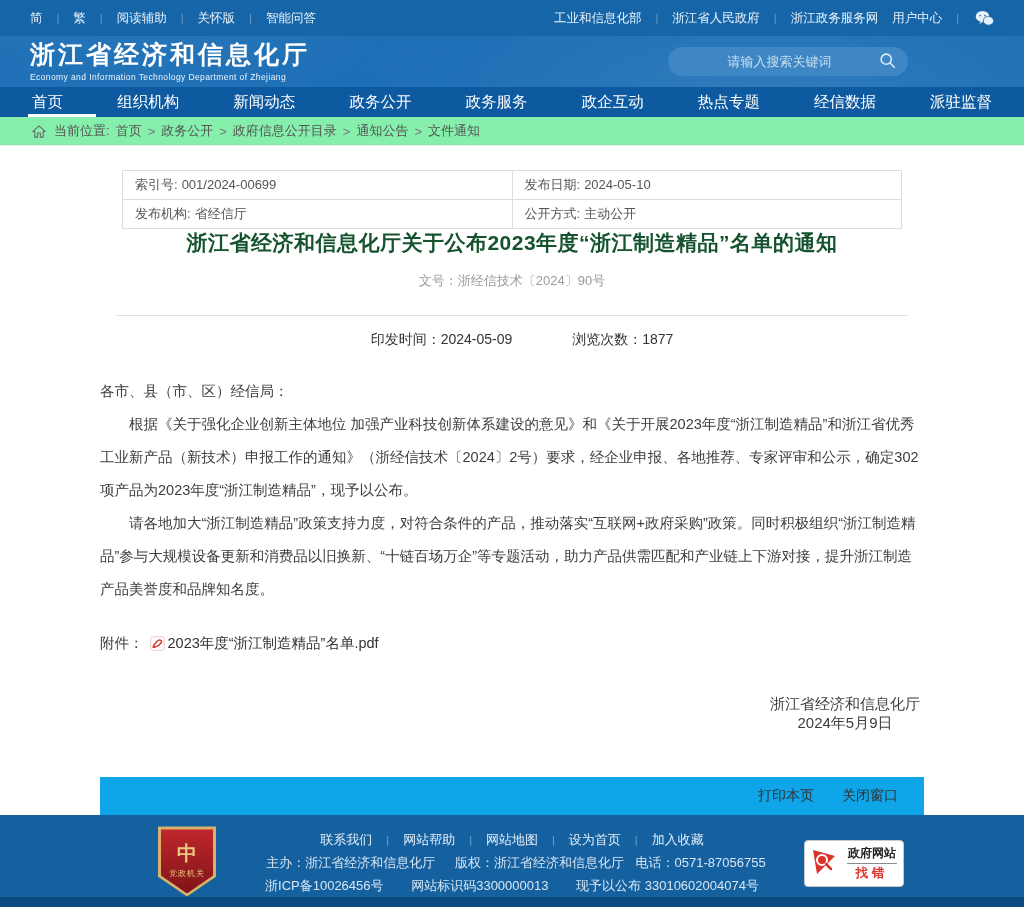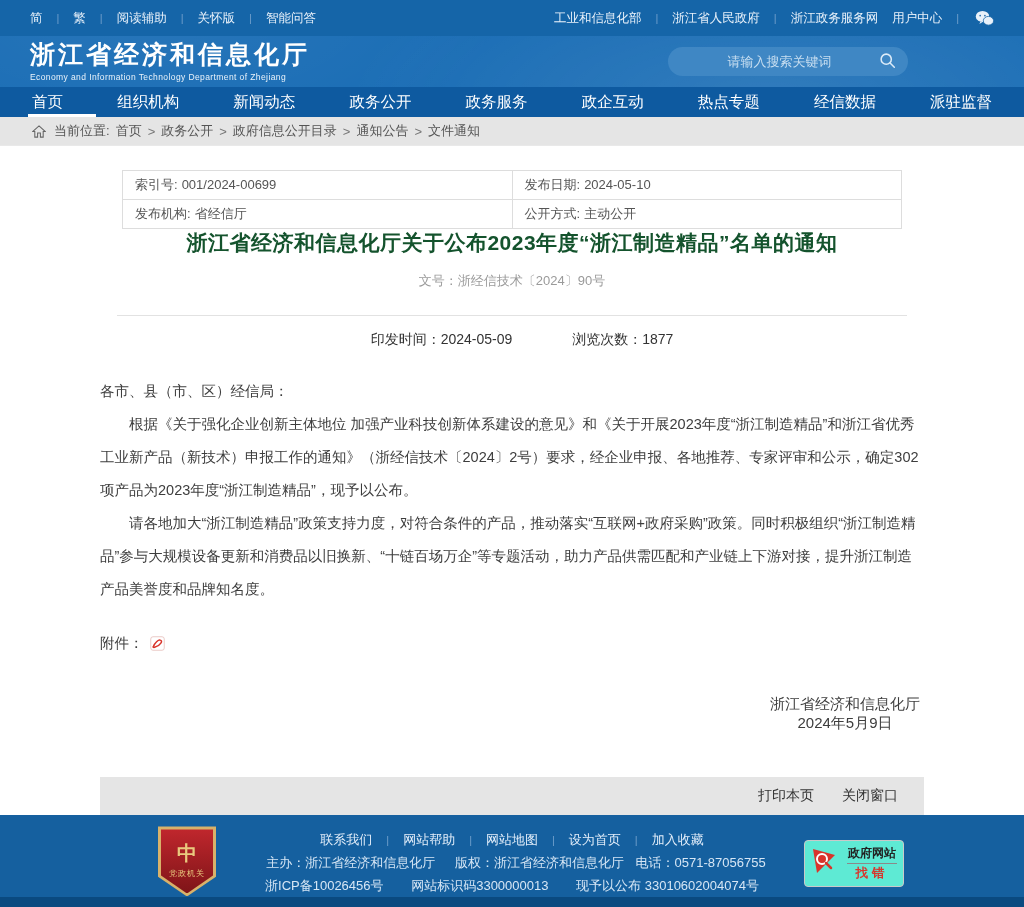--- a/index.html
+++ b/index.html
@@ -41,21 +41,21 @@
   .search-box input::placeholder { color:#c9dff1; }
   .search-btn { background:none; border:none; cursor:pointer; display:flex; padding:0; }
 
   
   .nav { background:#0e5aa0; height:38px; display:flex; align-items:stretch; padding:0 30px; justify-content:space-between; }
   .nav-item { color:#fff; font-size:15.5px; display:flex; align-items:center; position:relative; cursor:pointer; padding:0 2px; white-space:nowrap; }
   .nav-item.active::after { content:""; position:absolute; left:-2px; bottom:0; width:68px; height:3px; background:#fff; }
 
   
   .breadcrumb {
-    height:34px; background:#e5e5e5; border-bottom:1px solid #e9e9e9;
+    height:34px; background:#86efac; border-bottom:1px solid #e9e9e9;
     display:flex; align-items:center; padding:4px 32px; font-size:13px; color:#555; gap:6px;
   }
   .crumb { cursor:pointer; }
   .crumb-sep { color:#777; }
   .home-icon { display:inline-flex; margin-right:2px; }
 
   
   .main { flex:1; background:#fff; }
   .content { width:824px; margin:0 auto; padding-top:24px; }
   table.doc-info { width:780px; margin:0 auto; border-collapse:collapse; font-size:13px; color:#555; }
@@ -73,21 +73,21 @@
 
   .attachment { margin-top:28px; font-size:14.5px; color:#3d3d3d; display:flex; align-items:center; }
   .pdf-icon { display:inline-flex; margin:0 3px 0 6px; }
   .attachment-link { cursor:pointer; color:#333; }
 
   .signature-block { margin-top:42px; text-align:right; padding-right:4px; }
   .signature-inner { display:inline-block; text-align:center; font-size:15px; color:#3d3d3d; }
   .signature-date { }
 
   .print-bar {
-    margin-top:44px; height:38px; background:#e5e5e5;
+    margin-top:44px; height:38px; background:#0ea5e9;
     display:flex; align-items:center; justify-content:flex-end; gap:28px;
     padding-right:26px; font-size:14px; color:#333;
   }
   .print-bar span { cursor:pointer; }
 
   
   .footer { background:#15609f; height:89px; position:relative; color:#d6e6f5; font-size:13px; }
   .footer-center { padding-top:14px; text-align:center; line-height:22px; }
   .f-links { display:inline-flex; gap:14px; align-items:center; color:#e3eefa; }
   .f-link { cursor:pointer; }
@@ -100,22 +100,22 @@
     clip-path:polygon(0 0,100% 0,100% 72%,50% 100%,0 72%);
     background:#d8b26a; display:flex; align-items:center; justify-content:center; }
   .emblem-inner { width:52px; height:64px;
     clip-path:polygon(0 0,100% 0,100% 72%,50% 100%,0 72%);
     background:linear-gradient(#c0272d,#7e1418);
     display:flex; flex-direction:column; align-items:center; justify-content:center; }
   .emblem-mark { color:#e9c97e; font-size:20px; font-weight:bold; line-height:1; }
   .emblem-label { color:#e9c97e; font-size:8px; margin-top:5px; letter-spacing:1px; }
 
   .zc-badge { position:absolute; right:120px; top:25px; width:100px; height:47px;
-    background:#5eead4; border:1px solid #c9c9c9; border-radius:4px;
-    display:flex; padding:4px 6px; gap:6px; cursor:pointer; }
+    background:#ffffff; border:1px solid #c9c9c9; border-radius:4px;
+    display:flex; align-items:center; padding:4px 6px; gap:6px; cursor:pointer; }
   .zc-text { display:flex; flex-direction:column; align-items:center; flex:1; }
   .zc-top { font-size:12px; font-weight:bold; color:#222; border-bottom:1px solid #8a8a8a; padding-bottom:1px; width:100%; text-align:center; }
   .zc-bottom { font-size:12.5px; font-weight:bold; color:#d9342b; letter-spacing:4px; margin-top:1px; }
 
   .footer-strip { background:#0a4a80; height:12px; }
 </style>
 </head>
 <body>
 
 <div class="page">
@@ -250,20 +250,21 @@
       </div>
 
       <div class="attachment">
         <span>附件：</span>
         <span class="pdf-icon">
           <svg width="15" height="15" viewBox="0 0 20 20">
             <rect x="1" y="1" width="18" height="18" rx="3" fill="#fff" stroke="#e3b8b4"></rect>
             <path d="M4.5 14c2-5 6.5-9 9-8.5 2 .4 2.5 2 1 4-1.5 2.2-5.5 5-8.3 5.6-2 .4-2.6-.5-1.7-1.1z" fill="none" stroke="#d9342b" stroke-width="2"></path>
           </svg>
         </span>
+        <span class="attachment-link">2023年度“浙江制造精品”名单.pdf</span>
       </div>
 
       <div class="signature-block">
         <div class="signature-inner">
           <div>浙江省经济和信息化厅</div>
           <div class="signature-date">2024年5月9日</div>
         </div>
       </div>
 
       <div class="print-bar">

